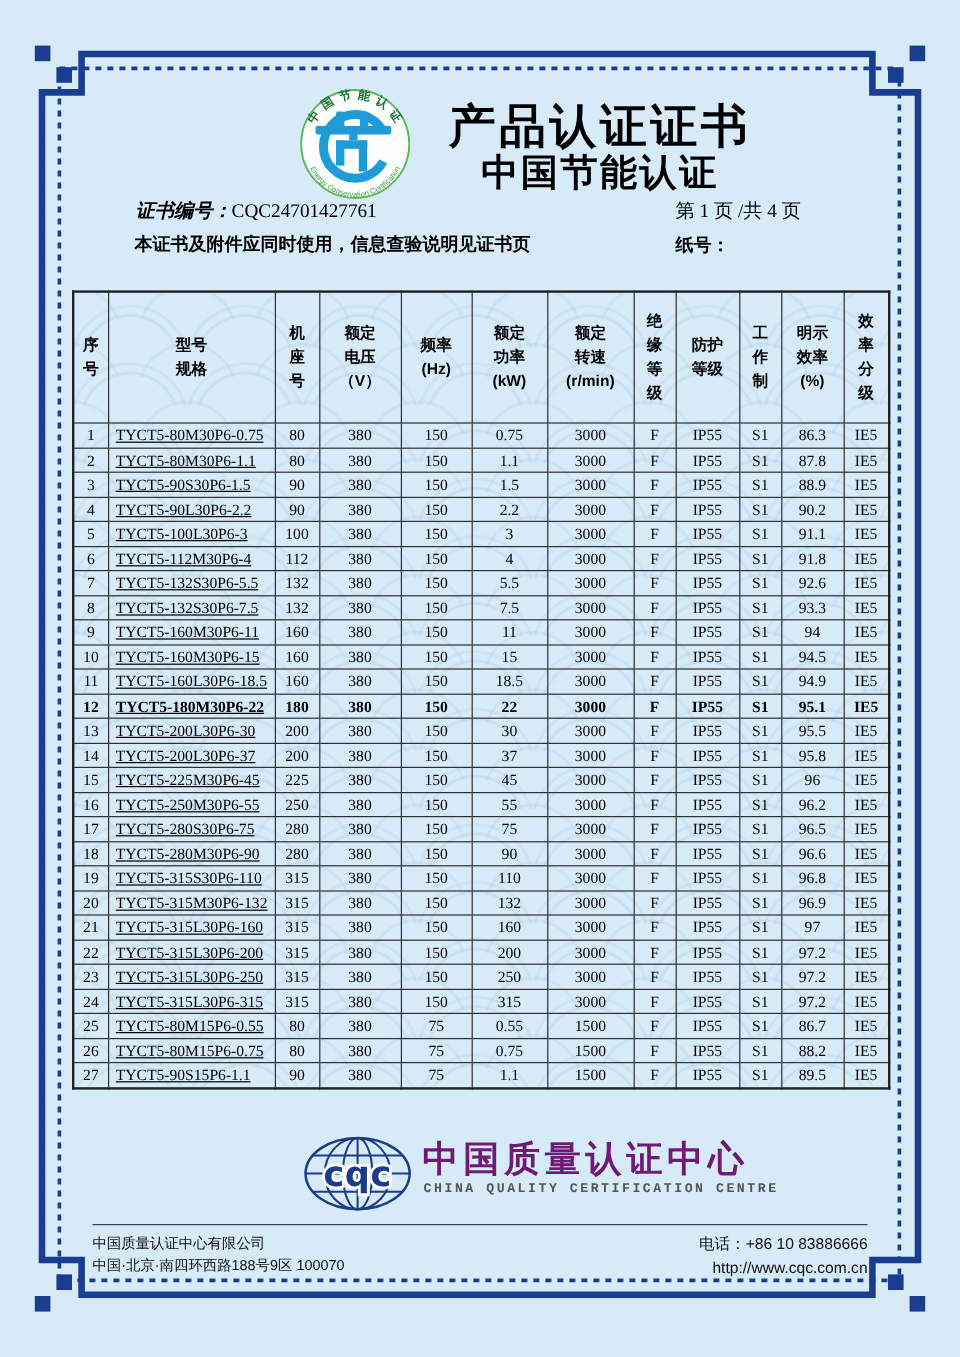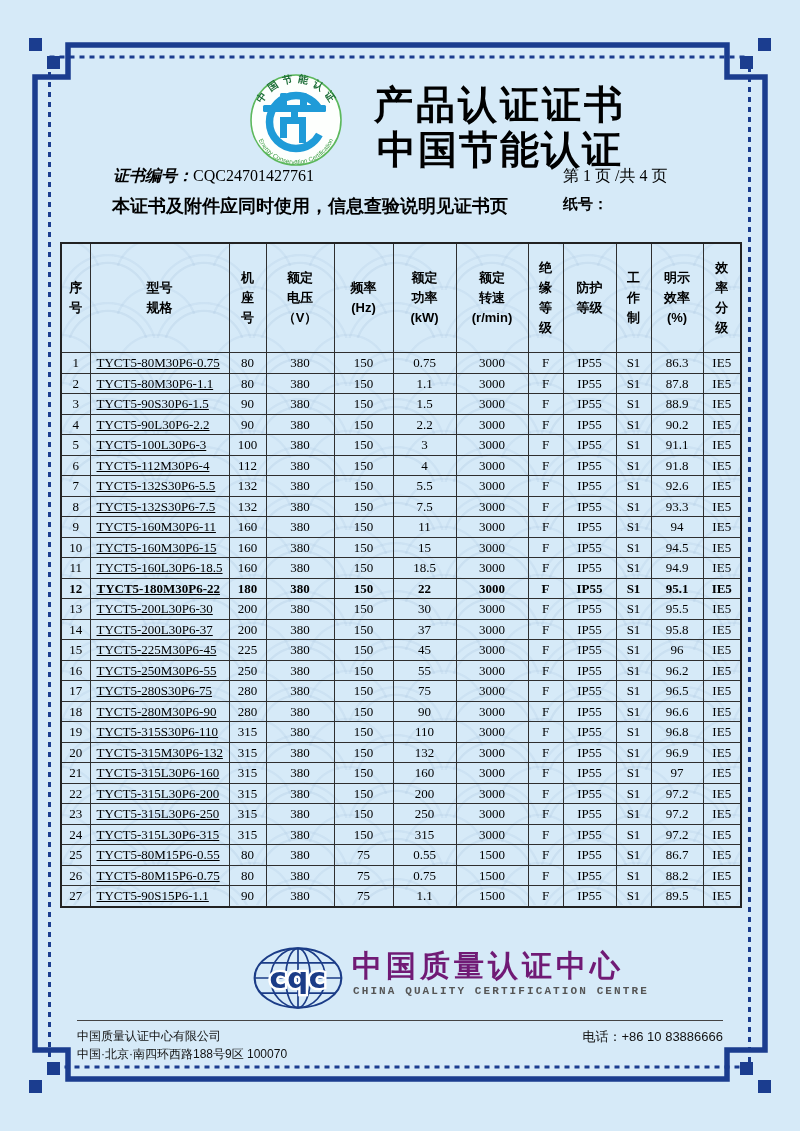--- a/index.html
+++ b/index.html
@@ -14,33 +14,33 @@
   
   #frame-svg { position:absolute; left:0; top:0; width:800px; height:1131px; z-index:1; }
 
   
   .cert-title {
     position:absolute; left:300px; top:78px; width:400px;
     text-align:center; font-size:39px; font-weight:bold; letter-spacing:3px; z-index:3;
   }
   .cert-subtitle {
     position:absolute; left:300px; top:123px; width:400px;
-    text-align:center; font-size:39px; font-weight:600; letter-spacing:2px; z-index:3;
+    text-align:center; font-size:31px; font-weight:600; letter-spacing:2px; z-index:3;
   }
   .cert-no-line {
     position:absolute; left:113px; top:166px; font-family:"Liberation Serif", serif;
     font-size:16px; z-index:3;
   }
   .cert-no-label { font-style:italic; font-weight:bold; }
   .page-info {
     position:absolute; left:563px; top:166px; font-family:"Liberation Serif", serif;
     font-size:16px; z-index:3;text-align:right;
   }
   .usage-note {
-    position:absolute; left:112px; top:194px; font-size:18px; font-weight:bold; z-index:3;
+    position:absolute; left:112px; top:194px; font-size:15px; font-weight:bold; z-index:3;
   }
   .paper-no {
     position:absolute; left:563px; top:195px; font-size:15px; font-weight:bold; z-index:3;
   }
   #energy-logo { position:absolute; left:240px; top:72px; width:112px; height:96px; z-index:3; }
 
   
   .watermark {
     position:absolute; left:60px; top:242px; width:680px; height:663px; z-index:1;
     background:
@@ -586,13 +586,14 @@
 <div class="issuer-cn">中国质量认证中心</div>
 <div class="issuer-en">CHINA QUALITY CERTIFICATION CENTRE</div>
 
 <div class="footer-rule"></div>
 <div class="footer-left">
   <div>中国质量认证中心有限公司</div>
   <div>中国·北京·南四环西路188号9区  100070</div>
 </div>
 <div class="footer-right">
   <div>电话：+86 10 83886666</div>
+  <div>http://www.cqc.com.cn</div>
 </div>
 
 </body></html>

